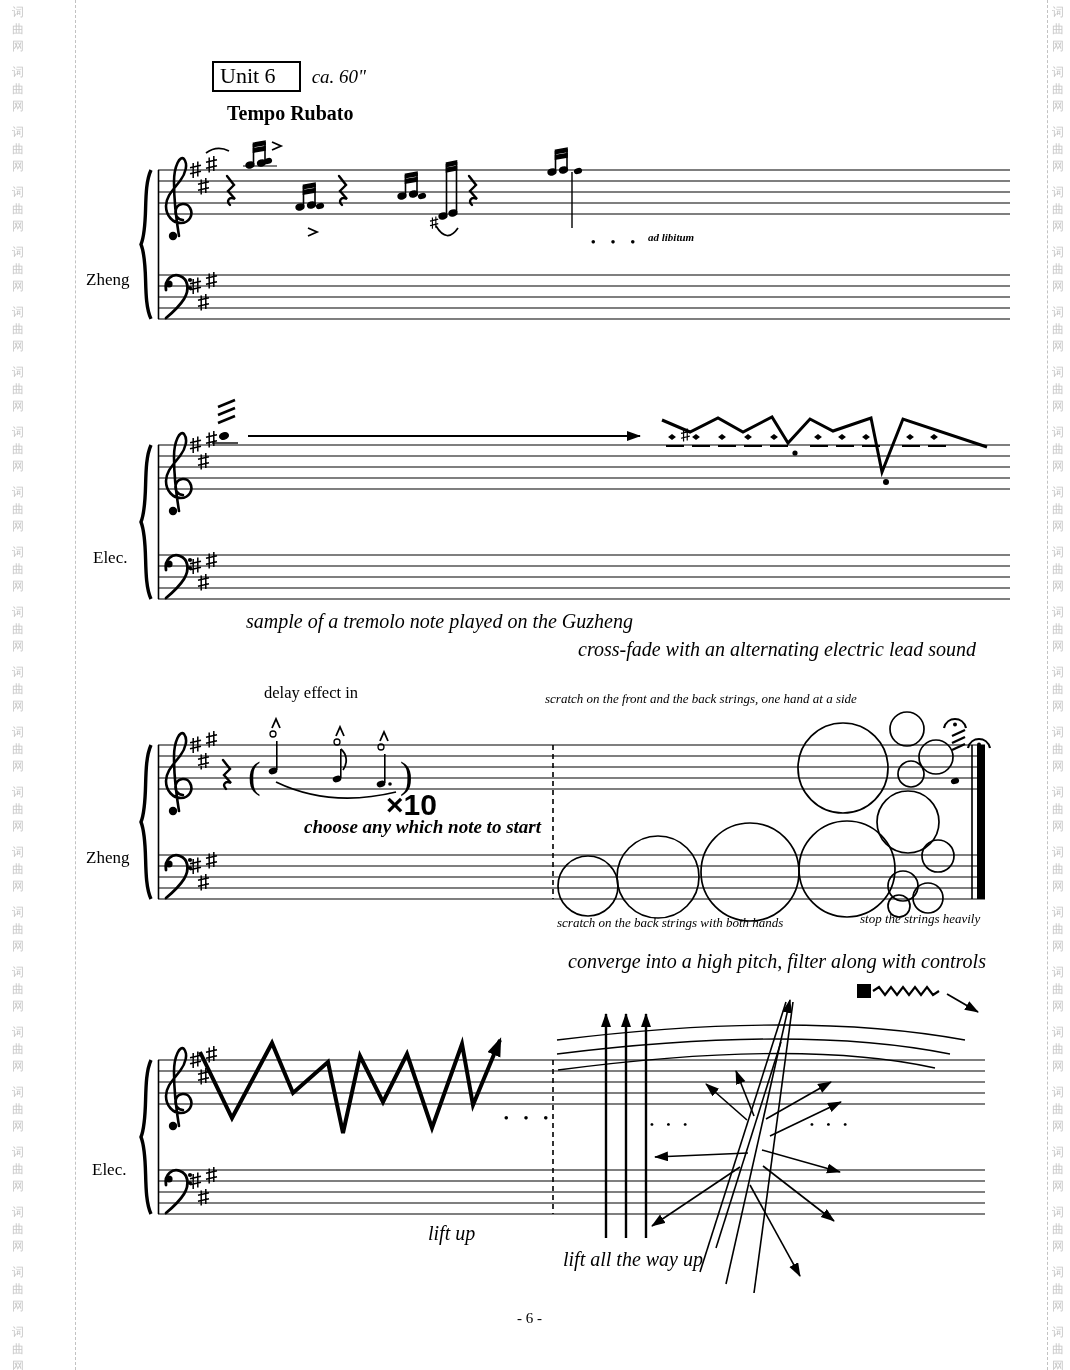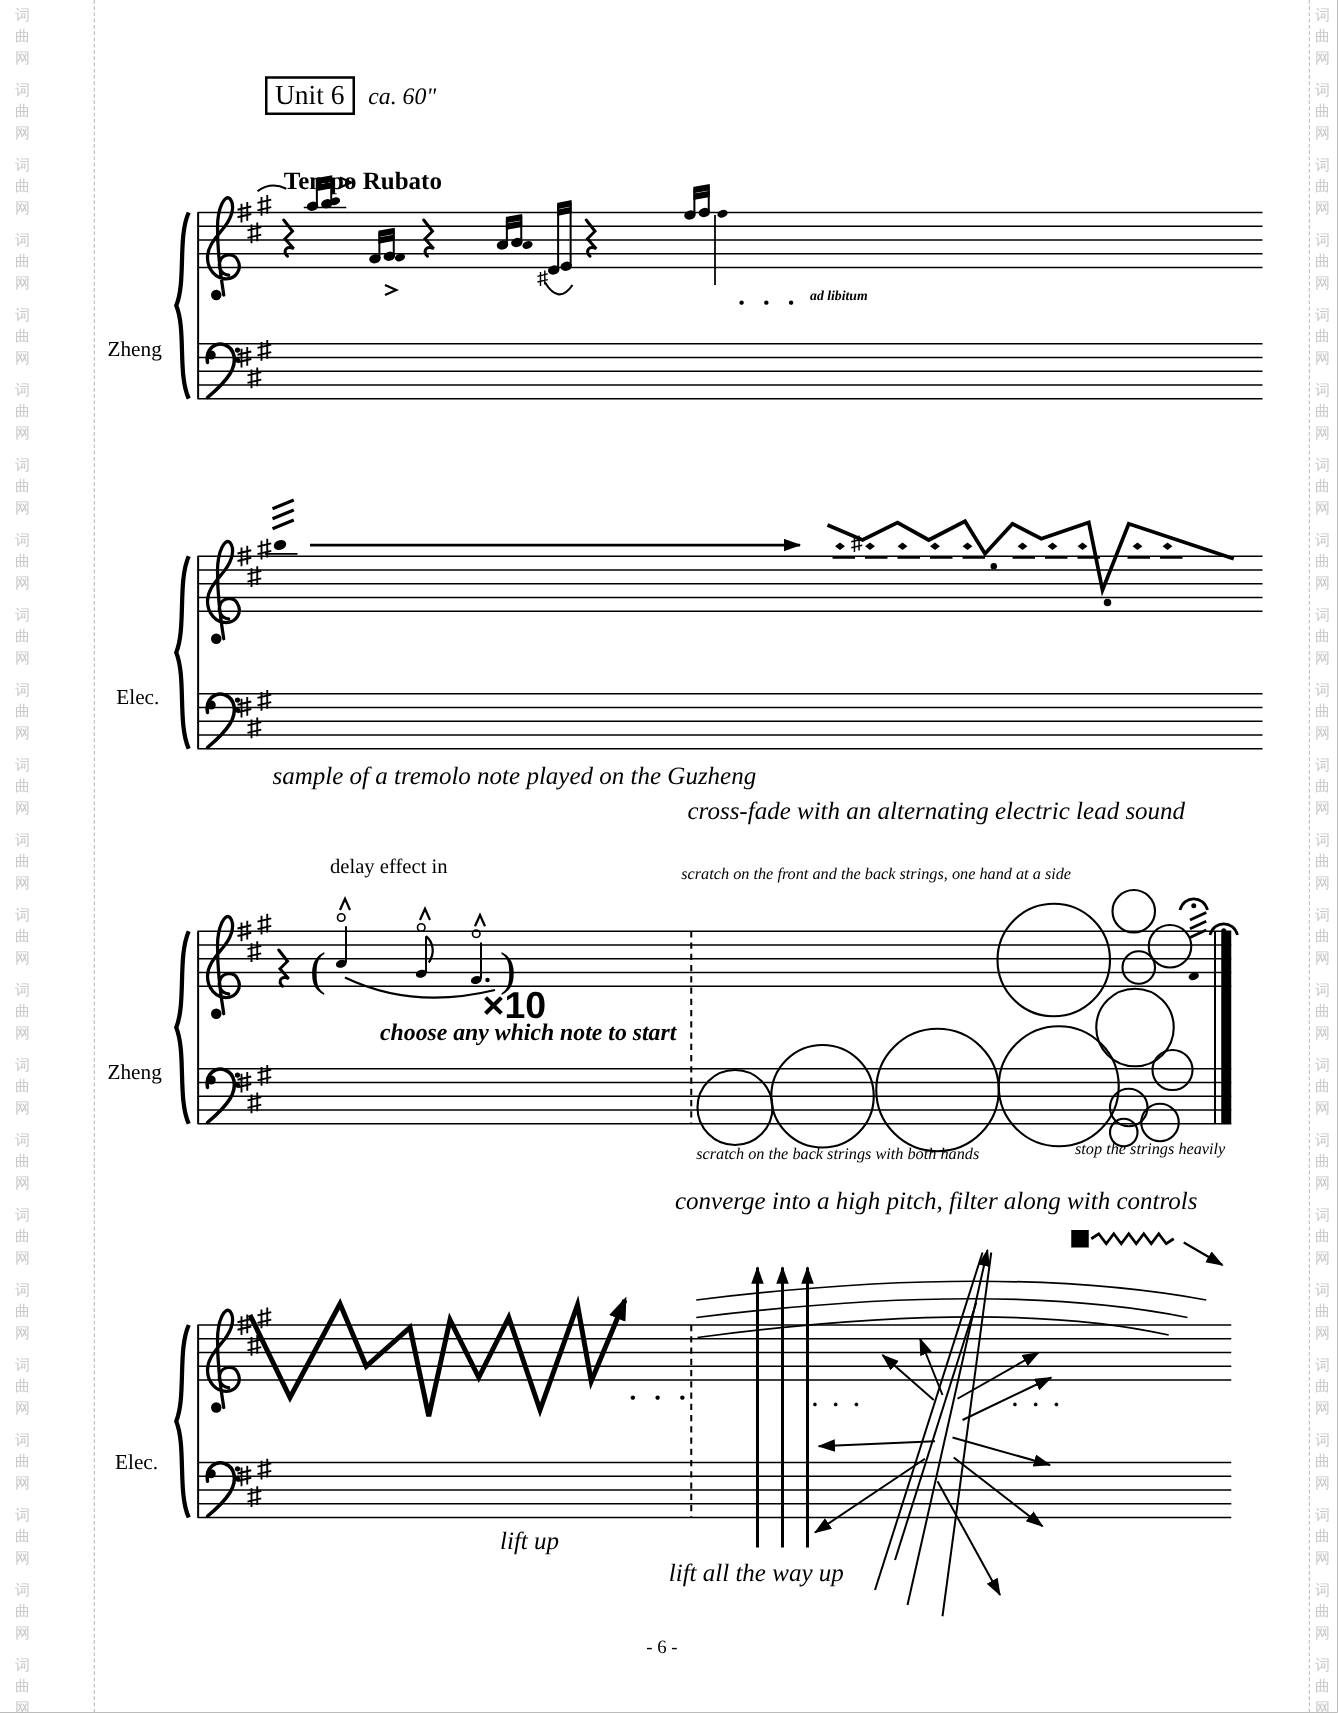--- a/index.html
+++ b/index.html
@@ -10,25 +10,25 @@
           color:#c8c8c8;font-size:12px;line-height:1;text-align:center;
           font-family:"DejaVu Sans",sans-serif;}
   .wm-col.left{left:12px;}
   .wm-col.right{left:1052px;}
   .wm-group{display:flex;flex-direction:column;gap:5px;}
   .wm-rule{position:absolute;top:0;bottom:0;width:0;border-left:1px dashed #c2c2c2;}
   .wm-rule.left{left:75px;}
   .wm-rule.right{left:1047px;}
   
   .txt{position:absolute;white-space:nowrap;}
-  .unit-box{border:2px solid #000;padding:0 6px 1px 6px;font-size:22px;display:inline-block;}
+  .unit-box{border:2px solid #000;padding:0 23px 1px 6px;font-size:22px;display:inline-block;}
   .dur{font-style:italic;font-size:19px;}
   .tempo{font-weight:bold;font-size:20px;}
   .instr{font-size:17px;margin-top:34px;}
-  .ital{font-style:italic;font-size:20px;}
+  .ital{font-style:italic;font-size:20px;margin-left:28px;}
   .ital-sm{font-style:italic;font-size:13px;}
   .bold-ital{font-style:italic;font-weight:bold;font-size:19px;margin-left:16px;}
   .adlib{font-style:italic;font-weight:bold;font-size:11px;}
   .dots{font-size:13px;letter-spacing:6px;font-weight:bold;}
   .dots-sm{font-size:11px;letter-spacing:5px;font-weight:bold;}
   .times{font-family:Liberation Sans, sans-serif;font-weight:bold;font-size:30px;}
   .plain{font-size:16.5px;}
   .pageno{font-size:15px;}
   svg.score{position:absolute;left:0;top:0;}
 </style>
@@ -513,21 +513,21 @@
         <line x1="763" y1="1166" x2="834" y2="1221" marker-end="url(#ah)"></line>
         <line x1="750" y1="1185" x2="800" y2="1276" marker-end="url(#ah)"></line>
       </g>
     </g>
   </svg>
 
   <div class="txt" style="left:212px;top:61px;">
     <span class="unit-box">Unit 6</span>
     <span class="dur" style="margin-left:7px;">ca. 60"</span>
   </div>
-  <div class="txt tempo" style="left:227px;top:102px;margin-top:32px;">Tempo Rubato</div>
+  <div class="txt tempo" style="left:227px;top:102px;">Tempo Rubato</div>
 
   <div class="txt instr" style="left:86px;top:236px;">Zheng</div>
   <div class="txt dots" style="left:591px;top:234px;">• • •</div>
   <div class="txt adlib" style="left:648px;top:231px;">ad libitum</div>
 
   <div class="txt instr" style="left:93px;top:514px;">Elec.</div>
   <div class="txt ital" style="left:218px;top:610px;">sample of a tremolo note played on the Guzheng</div>
   <div class="txt ital" style="left:550px;top:638px;font-style:italic;">cross-fade with an alternating electric lead sound</div>
 
   <div class="txt plain" style="left:264px;top:683px;">delay effect in</div>

